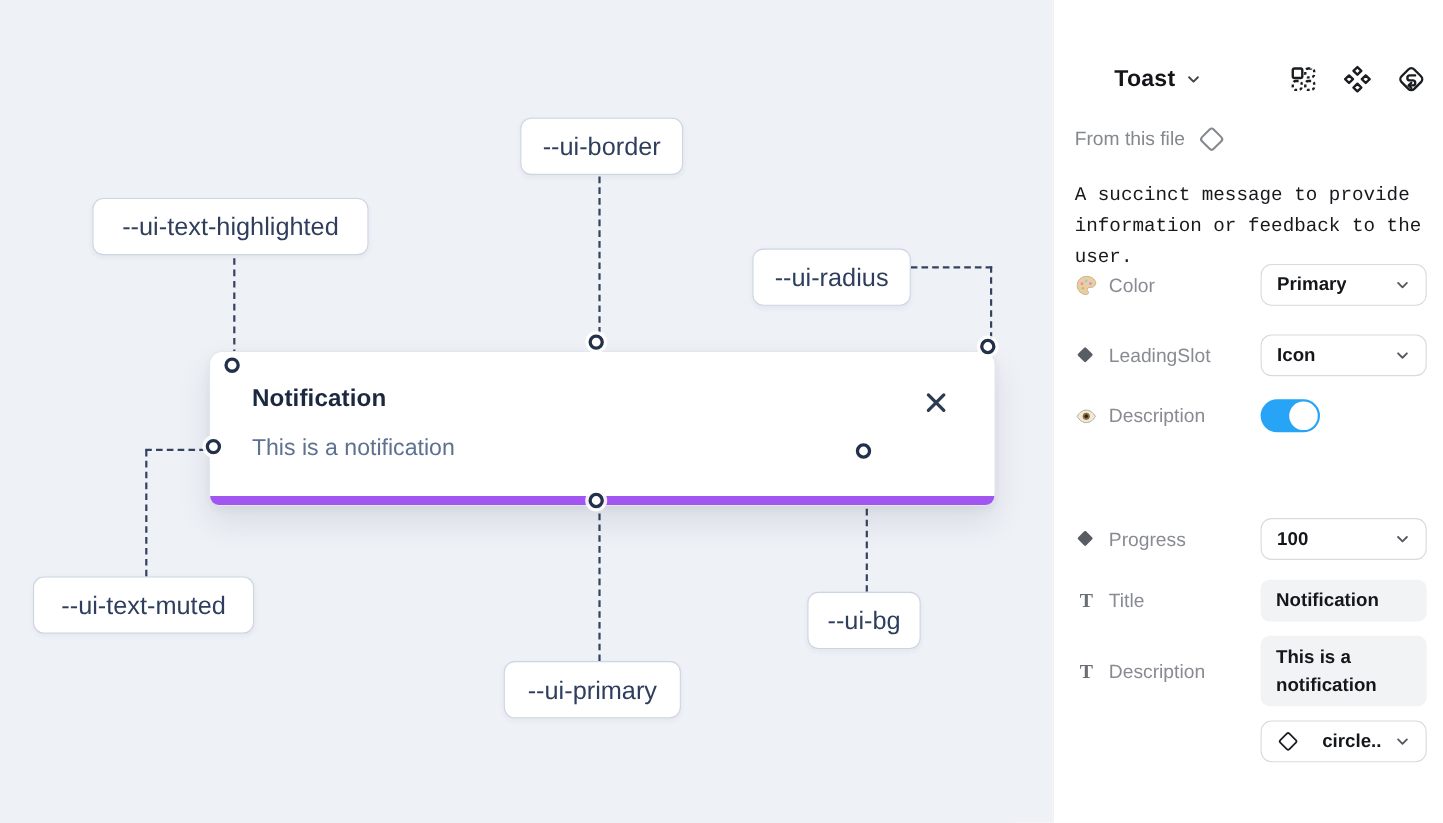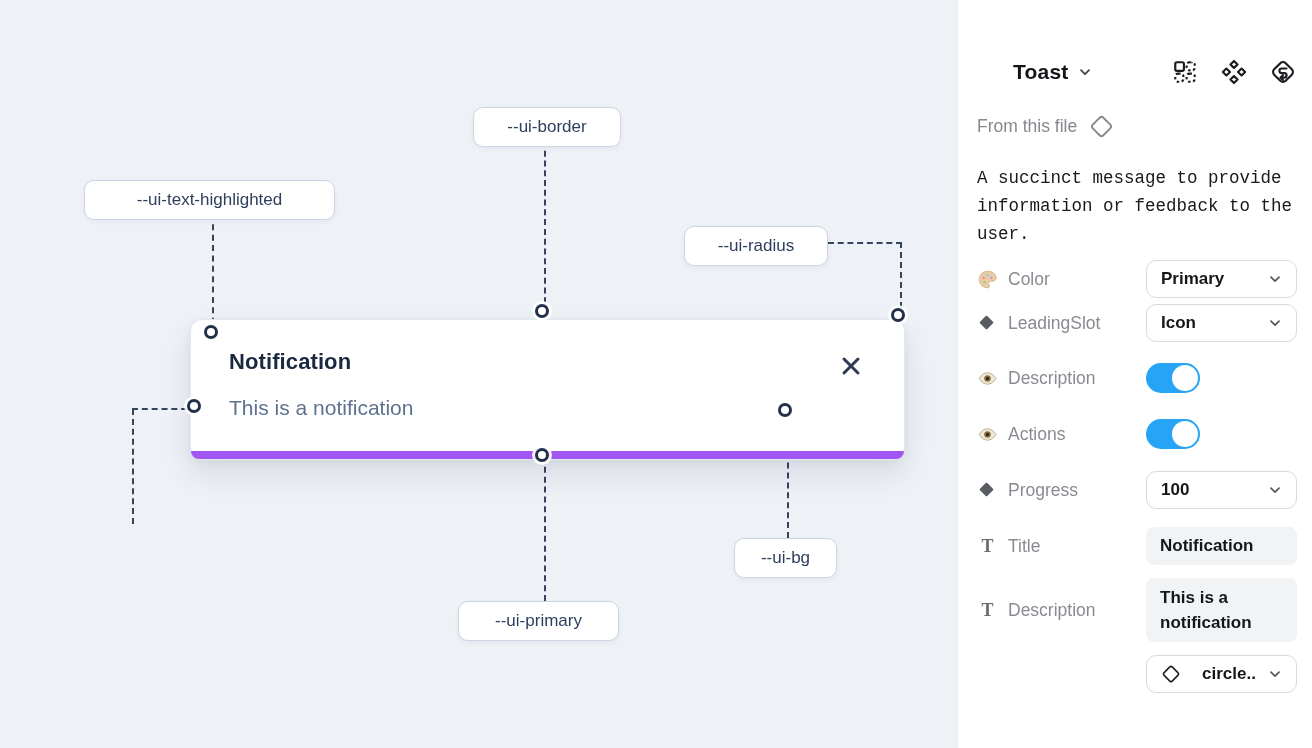--- a/index.html
+++ b/index.html
@@ -13,23 +13,23 @@
     position:absolute; left:190px; top:319px; width:715px; height:141px;
     background:#ffffff; border:1px solid #e3e8ef; border-radius:12px;
     box-shadow:0 14px 30px rgba(25,39,68,.10), 0 3px 8px rgba(25,39,68,.05);
   }
   .toast-title { position:absolute; left:38px; top:29px; font-size:22px; font-weight:bold; color:#1b2940; letter-spacing:.1px; }
   .toast-desc  { position:absolute; left:38px; top:76px; font-size:21px; color:#5e7190; }
   .toast-close { position:absolute; right:42px; top:35px; width:22px; height:22px; cursor:pointer; }
   .toast-bar   { position:absolute; left:0; right:0; bottom:0; height:8px; border-radius:0 0 11px 11px; }
 
   .pill {
-    position:absolute; height:40px; background:#ffffff; border:1px solid #ccd6e3; border-radius:10px;
+    position:absolute; height:52px; background:#ffffff; border:1px solid #ccd6e3; border-radius:10px;
     display:flex; align-items:center; justify-content:center;
-    font-size:17px; color:#2e3e5c; box-shadow:0 2px 5px rgba(30,45,80,.05);
+    font-size:23px; color:#2e3e5c; box-shadow:0 2px 5px rgba(30,45,80,.05);
     white-space:nowrap;
   }
   .conn { position:absolute; }
   .conn.v { border-left:2px dashed #36435f; width:0; }
   .conn.h { border-top:2px dashed #36435f; height:0; }
   .dot {
     position:absolute; width:14px; height:14px; background:#ffffff;
     border:3px solid #22304a; border-radius:50%;
     box-shadow:0 0 0 3px rgba(255,255,255,.9);
   }
@@ -104,20 +104,21 @@
   <div class="dot" style="left:535px; top:304px;"></div>
   <div class="dot" style="left:204px; top:325px;"></div>
   <div class="dot" style="left:891px; top:308px;"></div>
   <div class="dot" style="left:187px; top:399px;"></div>
   <div class="dot" style="left:778px; top:403px;"></div>
   <div class="dot" style="left:535px; top:448px;"></div>
 
   <div class="pill" style="left:473px; top:107px; width:148px;">--ui-border</div>
   <div class="pill" style="left:684px; top:226px; width:144px;">--ui-radius</div>
   <div class="pill" style="left:84px;  top:180px; width:251px;">--ui-text-highlighted</div>
+  <div class="pill" style="left:30px;  top:524px; width:201px;">--ui-text-muted</div>
   <div class="pill" style="left:458px; top:601px; width:161px;">--ui-primary</div>
   <div class="pill" style="left:734px; top:538px; width:103px;">--ui-bg</div>
 </div>
 
 <div class="panel">
 
   <div class="panel-header">
     <span class="panel-title">Toast</span>
     <span class="title-caret">
       <svg viewBox="0 0 14 14" width="14" height="14">
@@ -155,21 +156,21 @@
     <span class="source-text">From this file</span>
     <span style="display:flex;">
       <svg viewBox="0 0 24 24" width="25" height="25" fill="none" stroke="#85888c" stroke-width="1.8">
         <rect x="4.8" y="4.8" width="14.4" height="14.4" rx="2.5" transform="rotate(45 12 12)"></rect>
       </svg>
     </span>
   </div>
 
   <div class="panel-desc">A succinct message to provide information or feedback to the user.</div>
 
-  <div class="prop-row" style="top:260px;">
+  <div class="prop-row" style="top:240px;">
     <div class="prop-label">
       <span class="emoji">
         <svg viewBox="0 0 24 24" width="21" height="21">
           <path d="M12 2.5a9.5 9.5 0 1 0 0 19c1.6 0 2.4-1 2.4-2.1 0-.6-.27-1.1-.7-1.55-.4-.45-.7-.95-.7-1.55a2.2 2.2 0 0 1 2.2-2.2h2A4.9 4.9 0 0 0 21.9 9.2C21.3 5.3 17.1 2.5 12 2.5z" fill="#eccda2" stroke="#c9a477" stroke-width=".8"></path>
           <circle cx="7.6" cy="10.2" r="1.5" fill="#e98f9d"></circle>
           <circle cx="12" cy="7.3" r="1.5" fill="#8fd2cd"></circle>
           <circle cx="16.4" cy="10" r="1.5" fill="#c39ae0"></circle>
           <circle cx="8.6" cy="15" r="1.5" fill="#a4c98a"></circle>
         </svg>
       </span>
@@ -213,35 +214,20 @@
           <circle cx="12" cy="12" r="1.8" fill="#2b2013"></circle>
         </svg>
       </span>
       <span>Description</span>
     </div>
     <div class="toggle" style="background-color: rgb(39, 164, 246);">
       <span class="knob"></span>
     </div>
   </div>
 
-  <div class="prop-row" style="top:415px;">
-    <div class="prop-label">
-      <span class="emoji">
-        <svg viewBox="0 0 24 24" width="21" height="21">
-          <path d="M2.5 12c2.5-4.3 5.9-6.5 9.5-6.5s7 2.2 9.5 6.5c-2.5 4.3-5.9 6.5-9.5 6.5S5 16.3 2.5 12z" fill="#efe9dc" stroke="#b4a88e" stroke-width="1"></path>
-          <circle cx="12" cy="12" r="3.7" fill="#8a6d3b"></circle>
-          <circle cx="12" cy="12" r="1.8" fill="#2b2013"></circle>
-        </svg>
-      </span>
-      <span>Actions</span>
-    </div>
-    <div class="toggle" style="background-color: rgb(39, 164, 246);">
-      <span class="knob"></span>
-    </div>
-  </div>
 
   <div class="prop-row" style="top:471px;">
     <div class="prop-label">
       <span class="emoji">
         <svg viewBox="0 0 24 24" width="19" height="19">
             <rect x="5.5" y="5.5" width="13" height="13" rx="1.5" transform="rotate(45 12 12)" fill="#585c63"></rect>
           </svg>
       </span>
       <span>Progress</span>
     </div>

